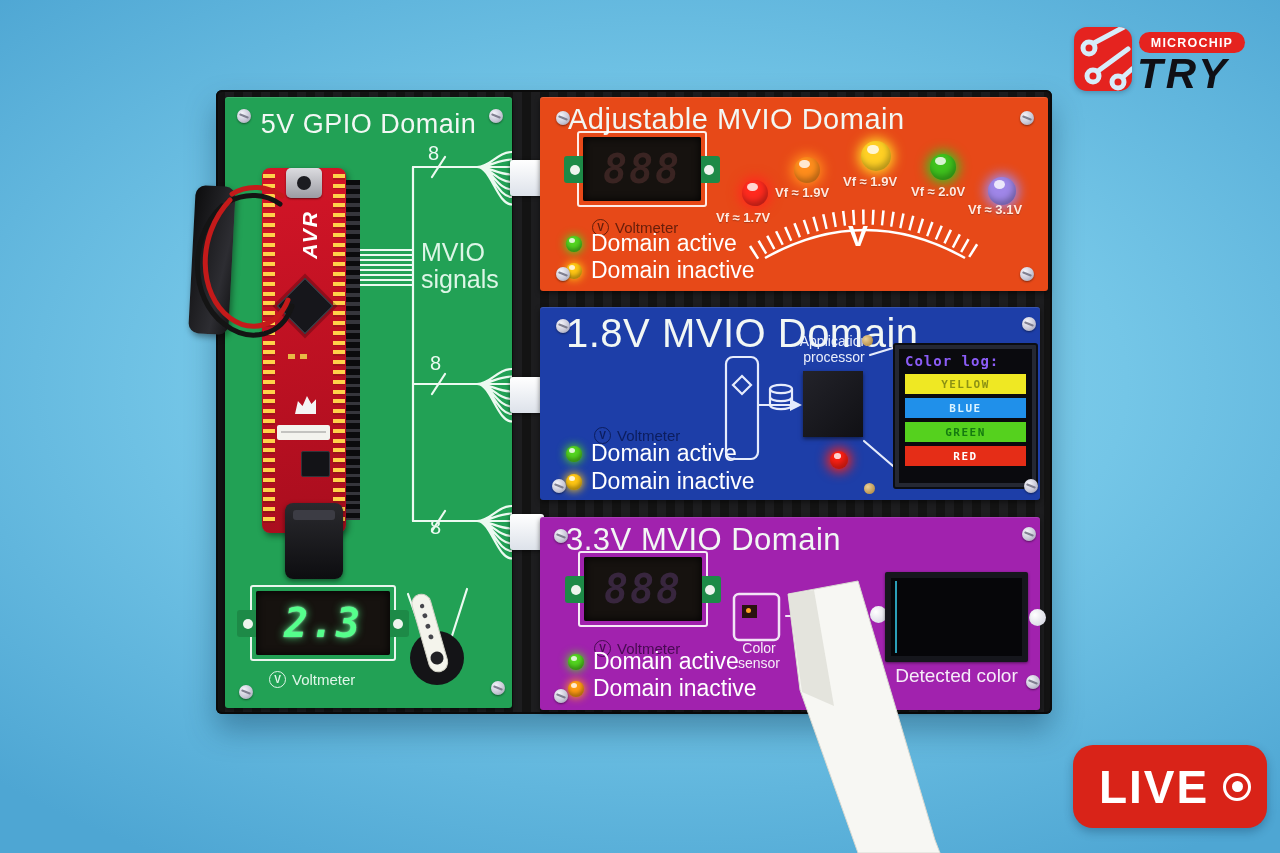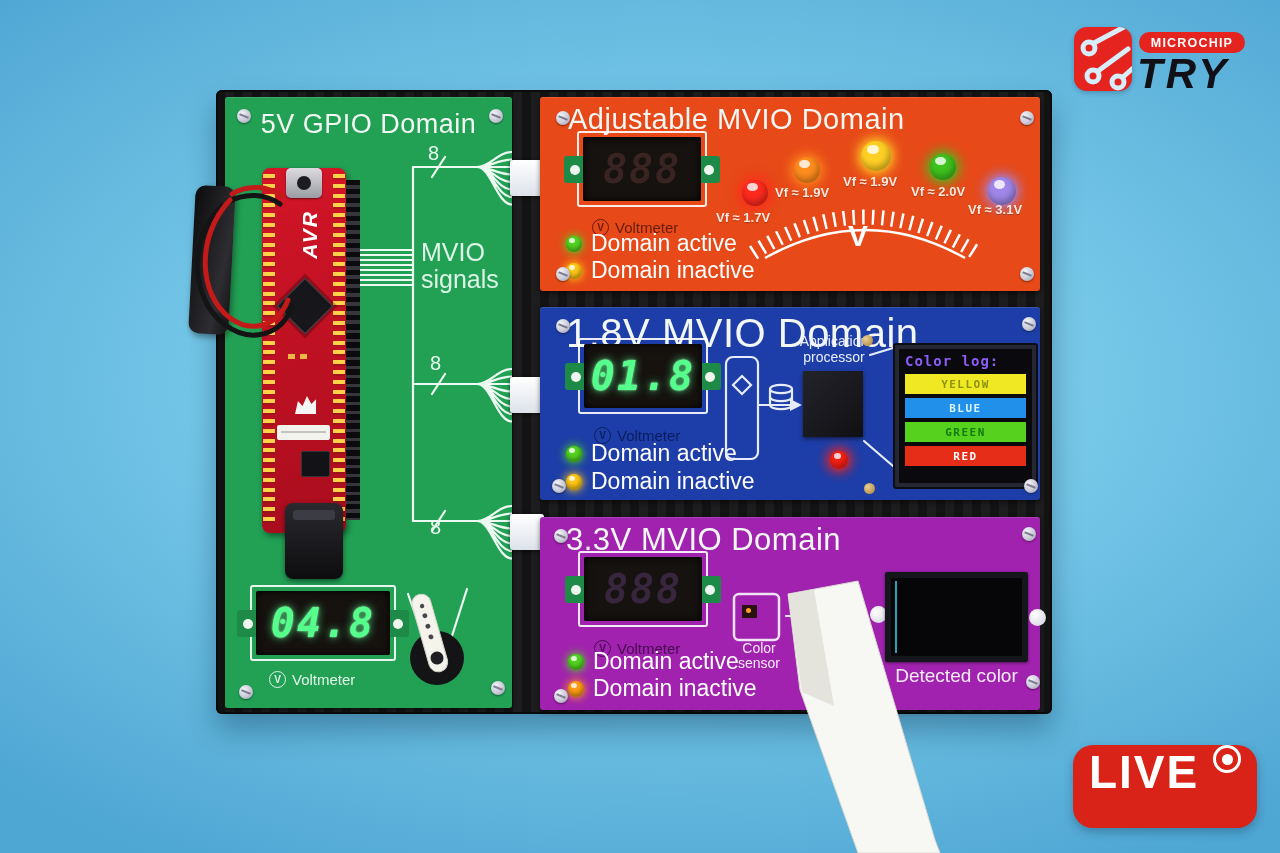--- a/index.html
+++ b/index.html
@@ -100,22 +100,22 @@
   .osvg{position:absolute;}
 
   
   .logo-icon{position:absolute;left:1074px;top:27px;width:58px;height:64px;border-radius:13px;overflow:hidden;
         box-shadow:0 2px 5px rgba(0,30,60,.25);}
   .logo-pill{position:absolute;left:1139px;top:32px;width:106px;height:21px;border-radius:11px;
         color:#fff;font-size:12.5px;font-weight:bold;letter-spacing:1.2px;
         display:flex;align-items:center;justify-content:center;}
   .logo-try{position:absolute;left:1137px;top:50px;font-size:42px;font-weight:bold;letter-spacing:3px;color:#101016;font-style:italic;}
   .live{position:absolute;left:1073px;top:745px;width:184px;height:83px;border-radius:20px;
-        display:flex;align-items:flex-start;justify-content:center;gap:14px;
-        box-shadow:0 4px 10px rgba(10,40,70,.3);}
+        display:flex;align-items:center;justify-content:center;gap:14px;
+        box-shadow:0 4px 10px rgba(10,40,70,.3);padding-left:10px;}
   .live-text{color:#fff;font-size:46px;font-weight:bold;letter-spacing:2px;}
   .ring{width:22px;height:22px;border:3.5px solid #fff;border-radius:50%;position:relative;}
   .ring::after{content:"";position:absolute;left:50%;top:50%;width:11px;height:11px;margin:-5.5px;background:#fff;border-radius:50%;}
 </style>
 </head>
 <body>
 
 <div class="stage">
 
   <div class="board">
@@ -167,40 +167,40 @@
         <div class="pcb-label"></div>
         <div class="pcb-chip2"></div>
       </div>
       <div class="usb"></div>
 
       <div class="vm" style="left:25px;top:488px;width:146px;">
         <div class="vm-tab l"></div>
         <div class="vm-tab r"></div>
         <div class="vm-outline">
           <div class="vm-body">
-            <span class="seg lit" style="color: rgb(85, 255, 140);">04.8</span>
+            <span class="seg lit" style="color: rgb(85, 255, 140);">2.3</span>
           </div>
         </div>
       </div>
       <div class="vm-label" style="left:44px;top:574px;color:#e0f6e9;">
         <span class="vicon">V</span>
         <span>Voltmeter</span>
       </div>
 
       <div class="screw" style="left:12px;top:12px;"></div>
       <div class="screw" style="left:264px;top:12px;"></div>
       <div class="screw" style="left:14px;top:588px;"></div>
       <div class="screw" style="left:266px;top:584px;"></div>
     </div>
 
     <div class="cblock" style="top:70px;"></div>
     <div class="cblock" style="top:287px;"></div>
     <div class="cblock" style="top:424px;"></div>
 
-    <div class="panel" style="left: 324px; top: 7px; width: 500px; height: 194px; background-color: rgb(231, 73, 24);">
+    <div class="panel" style="left: 324px; top: 7px; width: 500px; height: 194px; background-color: rgb(231, 73, 24); padding-left: 8px;">
       <div class="ptitle" style="left:28px;top:6px;font-size:29px;">Adjustable MVIO Domain</div>
 
       <div class="vm" style="left:37px;top:34px;width:130px;">
         <div class="vm-tab l"></div>
         <div class="vm-tab r"></div>
         <div class="vm-outline">
           <div class="vm-body">
             <span class="seg off">888</span>
           </div>
         </div>
@@ -238,29 +238,20 @@
 
       <div class="screw" style="left:16px;top:14px;"></div>
       <div class="screw" style="left:480px;top:14px;"></div>
       <div class="screw" style="left:16px;top:170px;"></div>
       <div class="screw" style="left:480px;top:170px;"></div>
     </div>
 
     <div class="panel" style="left: 324px; top: 217px; width: 500px; height: 193px; background-color: rgb(29, 62, 168);">
       <div class="ptitle" style="left:26px;top:4px;font-size:40px;">1.8V MVIO Domain</div>
 
-      <div class="vm" style="left:38px;top:31px;width:130px;">
-        <div class="vm-tab l"></div>
-        <div class="vm-tab r"></div>
-        <div class="vm-outline">
-          <div class="vm-body">
-            <span class="seg lit" style="color: rgb(85, 255, 140);">01.8</span>
-          </div>
-        </div>
-      </div>
       <div class="vm-label" style="left:54px;top:120px;color:rgba(10,25,85,.9);">
         <span class="vicon">V</span>
         <span>Voltmeter</span>
       </div>
 
       <div class="srow" style="left:26px;top:133px;">
         <span class="sled" style="background-color: rgb(82, 212, 31); color: rgb(82, 212, 31);"></span>
         <span>Domain active</span>
       </div>
       <div class="srow" style="left:26px;top:161px;">

